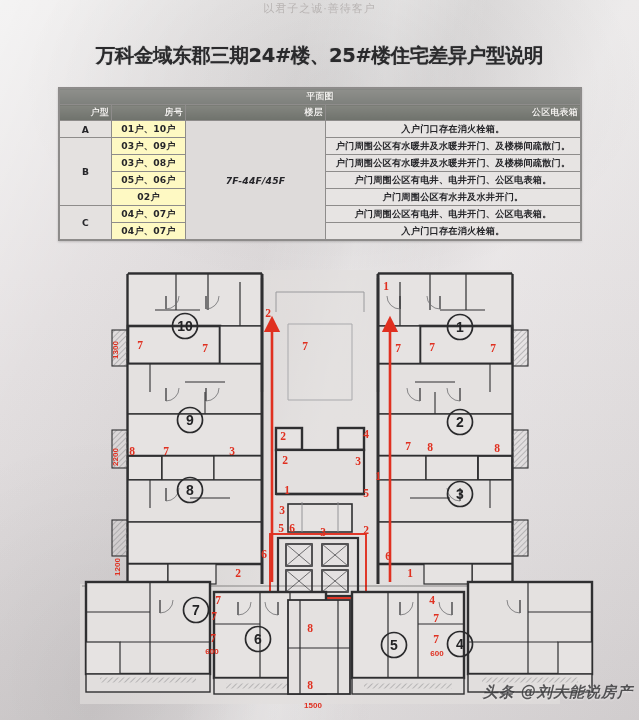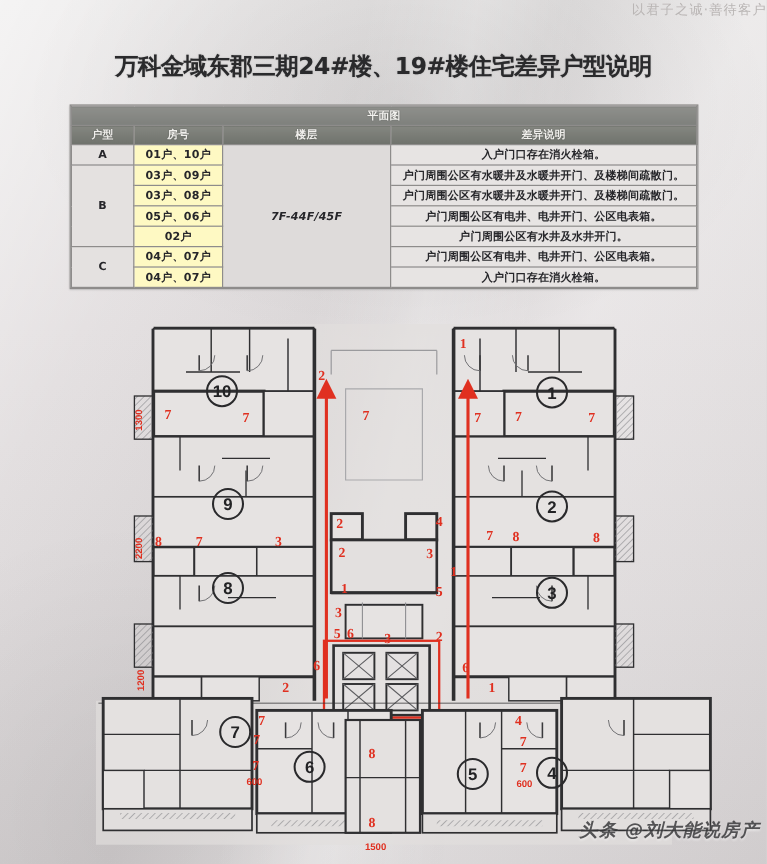--- a/index.html
+++ b/index.html
@@ -34,21 +34,21 @@
       radial-gradient(ellipse 60% 50% at 18% 95%, rgba(0,0,0,0.05), rgba(0,0,0,0) 70%),
       linear-gradient(100deg, rgba(255,255,255,0) 40%, rgba(255,255,255,0.30) 52%, rgba(255,255,255,0) 64%);
     pointer-events:none;
   }
 
   
   .banner {
     position: absolute;
     top: 0; left: 0; right: 0;
     height: 18px;
-    text-align: right;
+    text-align: center;
     font-size: 11px;
     color: #b9b5b4;
     letter-spacing: 1px;
     line-height: 18px;
     overflow: hidden;
     filter: blur(0.4px);
   }
 
   .doc-title {
     position: absolute;
@@ -90,20 +90,21 @@
     font-size: 9px;
     text-shadow: 0 0 1px rgba(0,0,0,0.4);
     font-family: Liberation Mono, monospace;
   }
   .hdr-col {
     background: linear-gradient(180deg,#848680,#6f726c);
     color: #f0efec;
     height: 15px;
     font-size: 9px;
     text-shadow: 0 0 1px rgba(0,0,0,0.4);
+    text-align: right;
   }
   td.type-cell  { width: 52px; background:#e4e1e0; }
   td.room-cell  { width: 74px; background:#fef9c3; }
   td.floor-cell { width: 140px; background:#dedbda; font-weight:bold;font-style:italic; }
   td.desc-cell  { background:#e7e4e3;text-align:center; }
 
   
   #plan-zone {
     position: absolute;
     left: 0; top: 252px;
@@ -122,33 +123,33 @@
     font-style: italic;
   }
 </style>
 </head>
 <body>
 
 <div id="sheet"></div>
 
 <div class="banner">以君子之诚·善待客户</div>
 
-<div class="doc-title">万科金域东郡三期24#楼、19#楼住宅差异户型说明</div>
+<div class="doc-title">万科金域东郡三期24#楼、25#楼住宅差异户型说明</div>
 
 <div class="tbl-wrap">
   <table>
     <thead>
       <tr>
         <th class="hdr-top" colspan="4">平面图</th>
       </tr>
       <tr>
         <th class="hdr-col" style="width:52px">户型</th>
         <th class="hdr-col" style="width:74px">房号</th>
         <th class="hdr-col" style="width:140px">楼层</th>
-        <th class="hdr-col">差异说明</th>
+        <th class="hdr-col">公区电表箱</th>
       </tr>
     </thead>
     <tbody>
       <tr>
         <td class="type-cell">A</td>
         <td class="room-cell">01户、10户</td>
         <td class="floor-cell" rowspan="7">7F-44F/45F</td>
         <td class="desc-cell">入户门口存在消火栓箱。</td>
       </tr>
       <tr>

